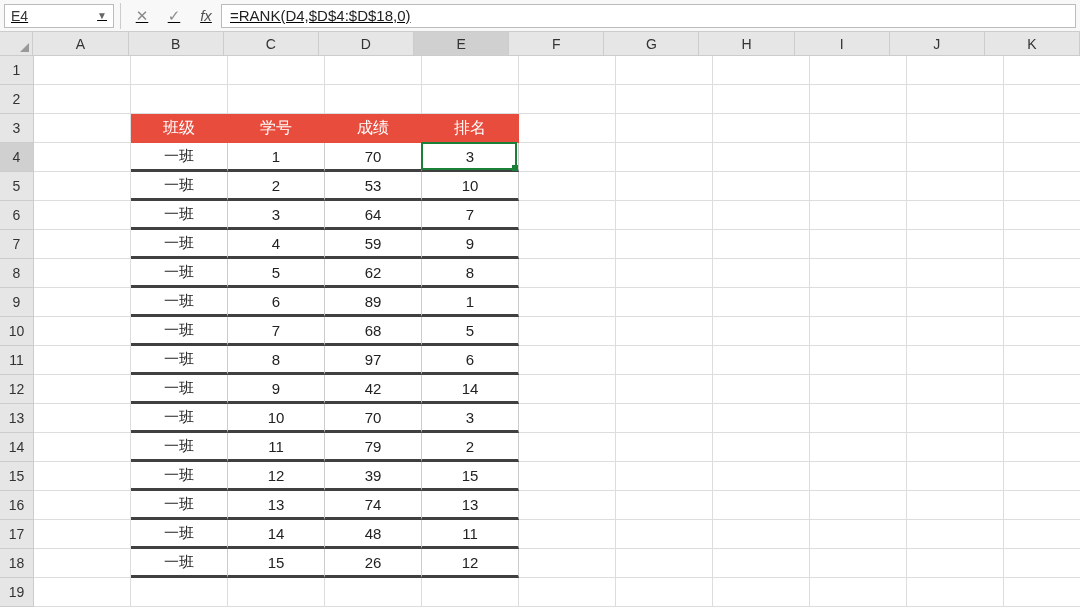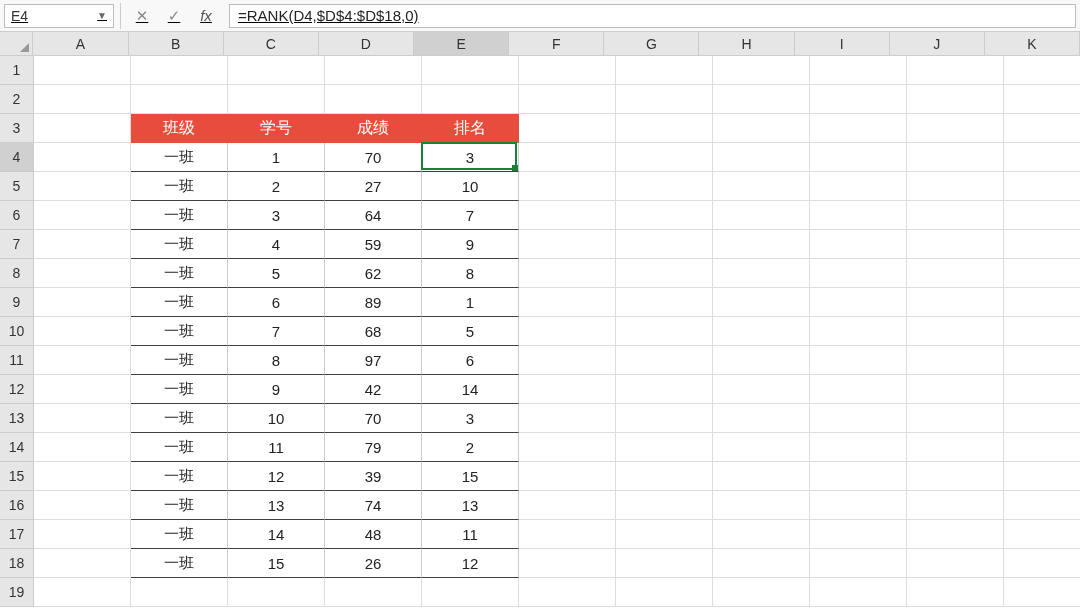--- a/index.html
+++ b/index.html
@@ -57,21 +57,21 @@
     .fx {
       font-style: italic;
       font-size: 15px;
       color: #555;
     }
     .formula-input {
       flex: 1;
       height: 24px;
       border: 1px solid #bbb;
       background: #fff;
-      margin-left: 8px;
+      margin-left: 0;
       display: flex;
       align-items: center;
       padding: 0 8px;
       font-size: 15px;
       color: #222;
     }
     .spreadsheet {
       position: relative;
     }
     .col-headers {
@@ -151,21 +151,21 @@
     }
     .table-header {
       background: #e74c3c;
       color: #fff;
       font-size: 16px;
       border-right: 1px solid #e74c3c;
       border-bottom: 1px solid #e74c3c;
     }
     .table-body {
       border-right: 1px solid #ccc;
-      border-bottom: 1px solid #404040;
+      border-bottom: 3px solid #404040;
     }
     .selected-cell {
       position: absolute;
       border: 2px solid #1a7f37;
       pointer-events: none;
       z-index: 5;
     }
     .selected-cell::after {
       content: "";
       position: absolute;
@@ -285,21 +285,21 @@
           <div class="cell"></div>
           <div class="cell"></div>
           <div class="cell"></div>
           <div class="cell"></div>
           <div class="cell"></div>
         </div>
         <div class="cell-row">
           <div class="cell"></div>
           <div class="cell table-body">一班</div>
           <div class="cell table-body">2</div>
-          <div class="cell table-body">27</div>
+          <div class="cell table-body">53</div>
           <div class="cell table-body">10</div>
           <div class="cell"></div>
           <div class="cell"></div>
           <div class="cell"></div>
           <div class="cell"></div>
           <div class="cell"></div>
           <div class="cell"></div>
         </div>
         <div class="cell-row">
           <div class="cell"></div>

